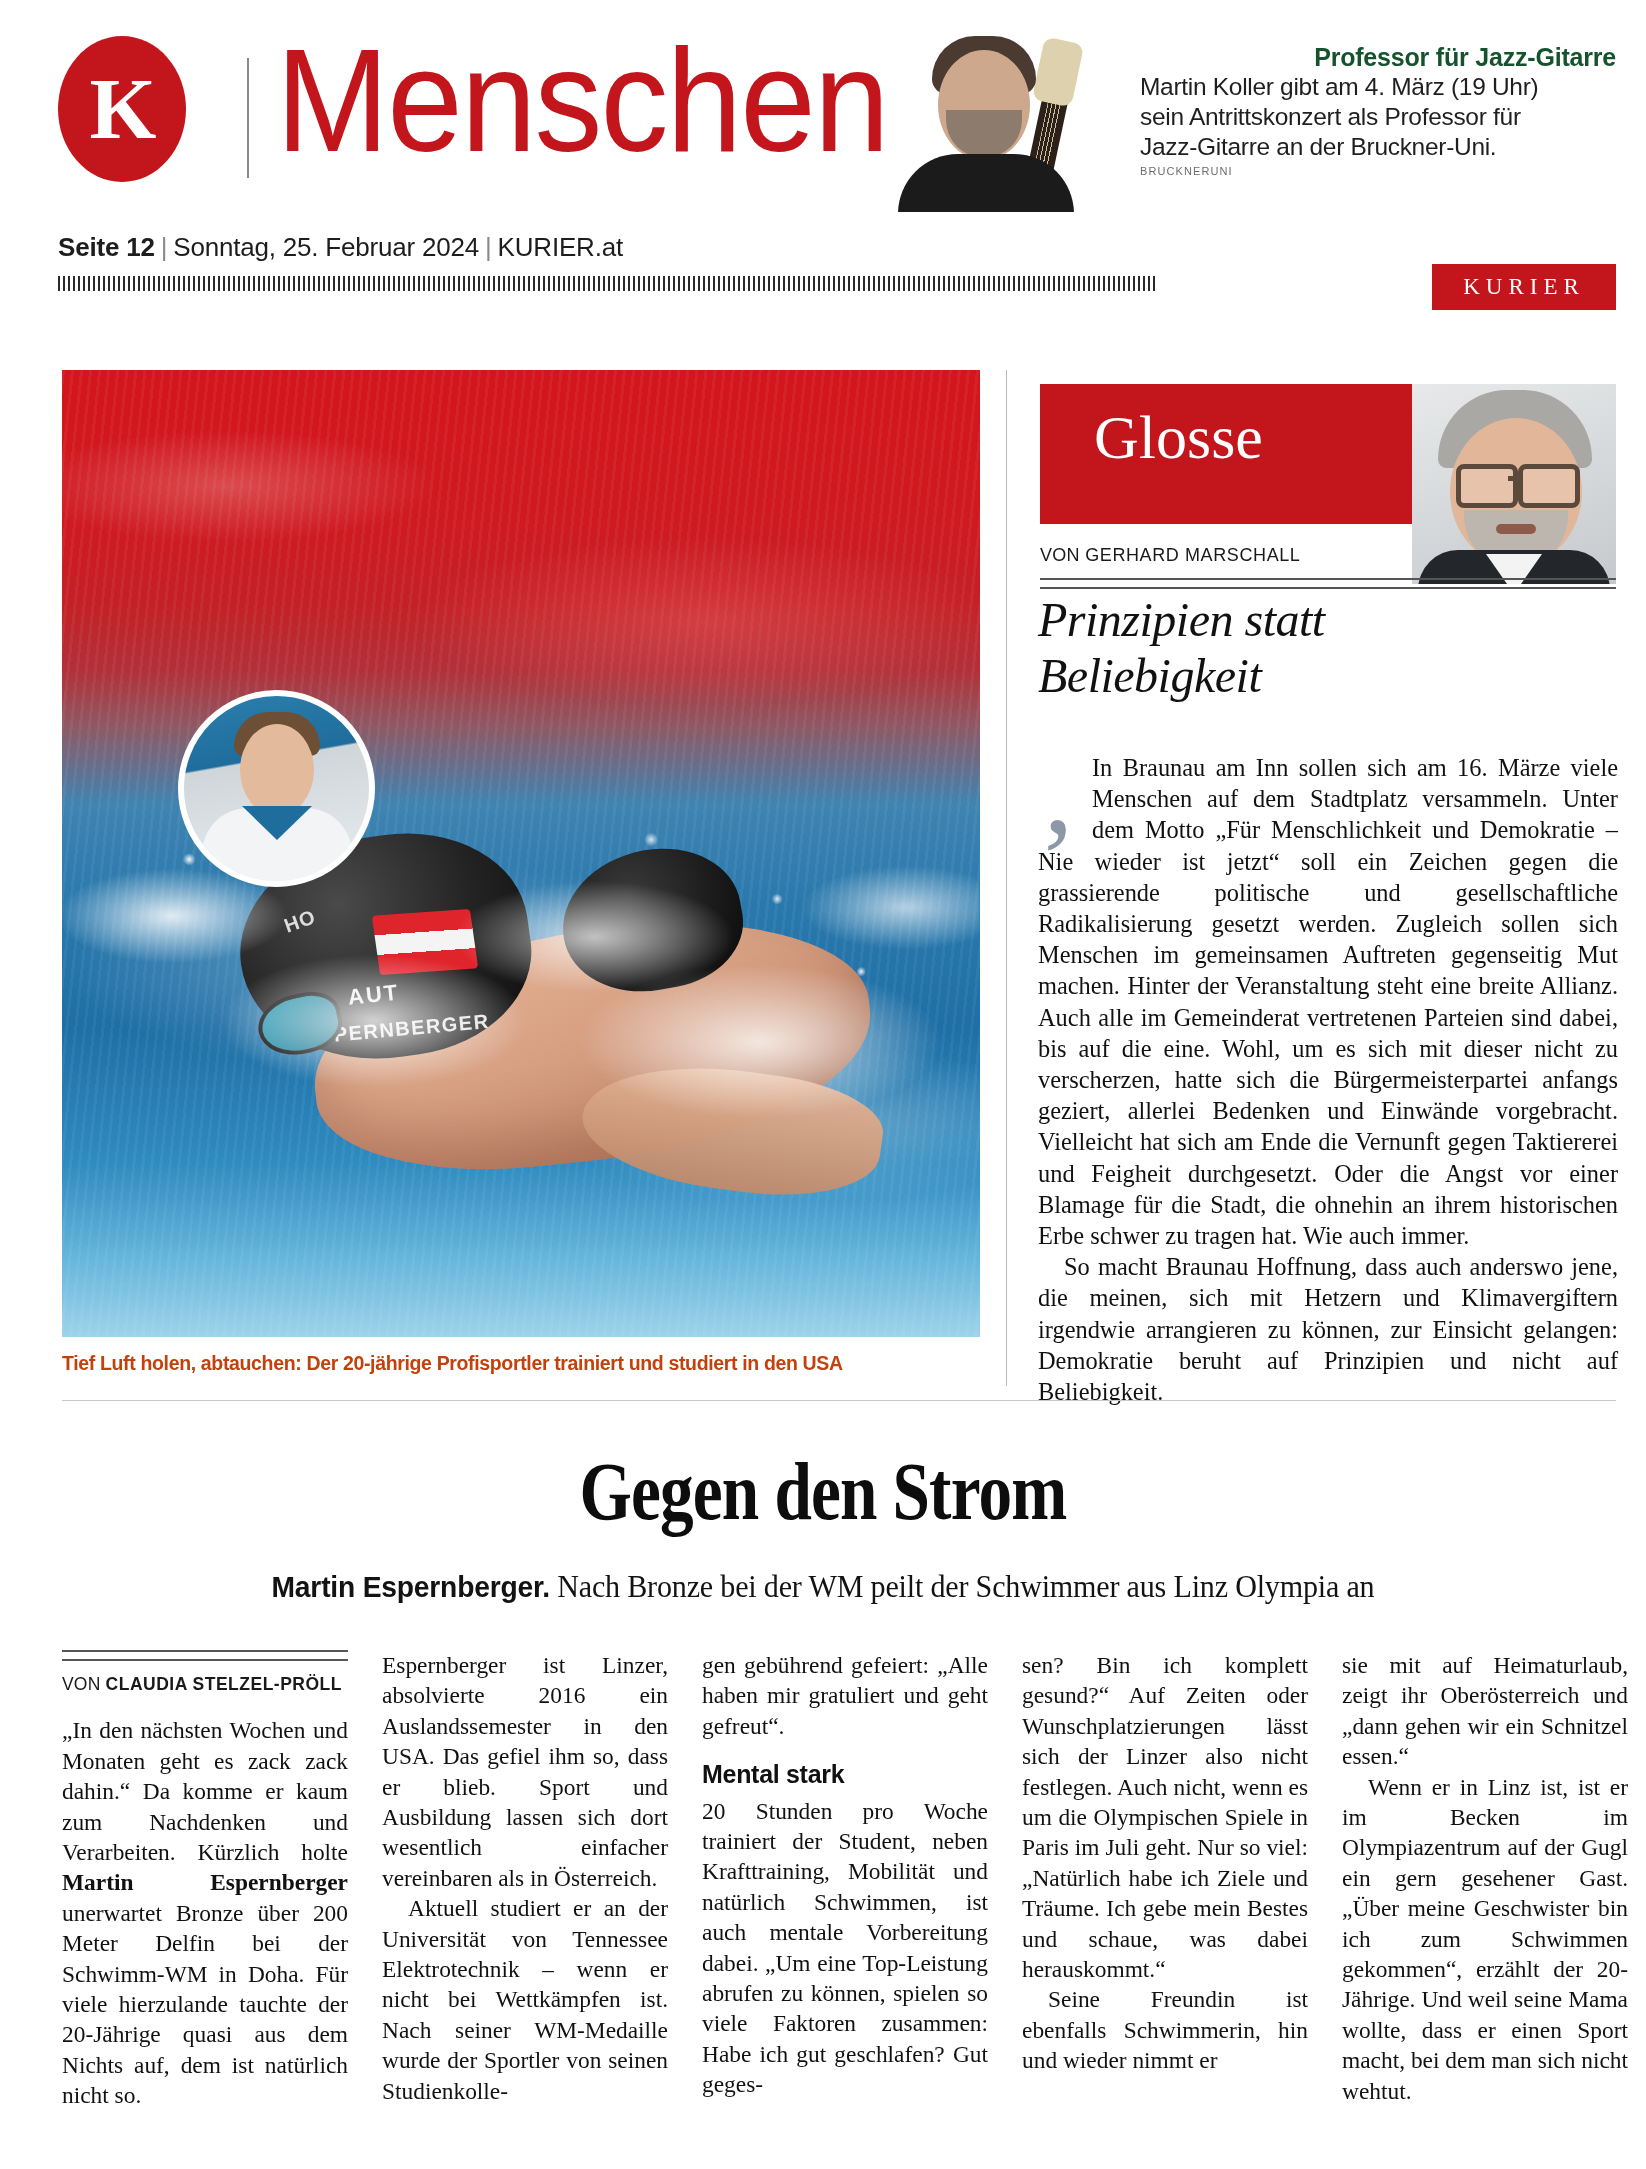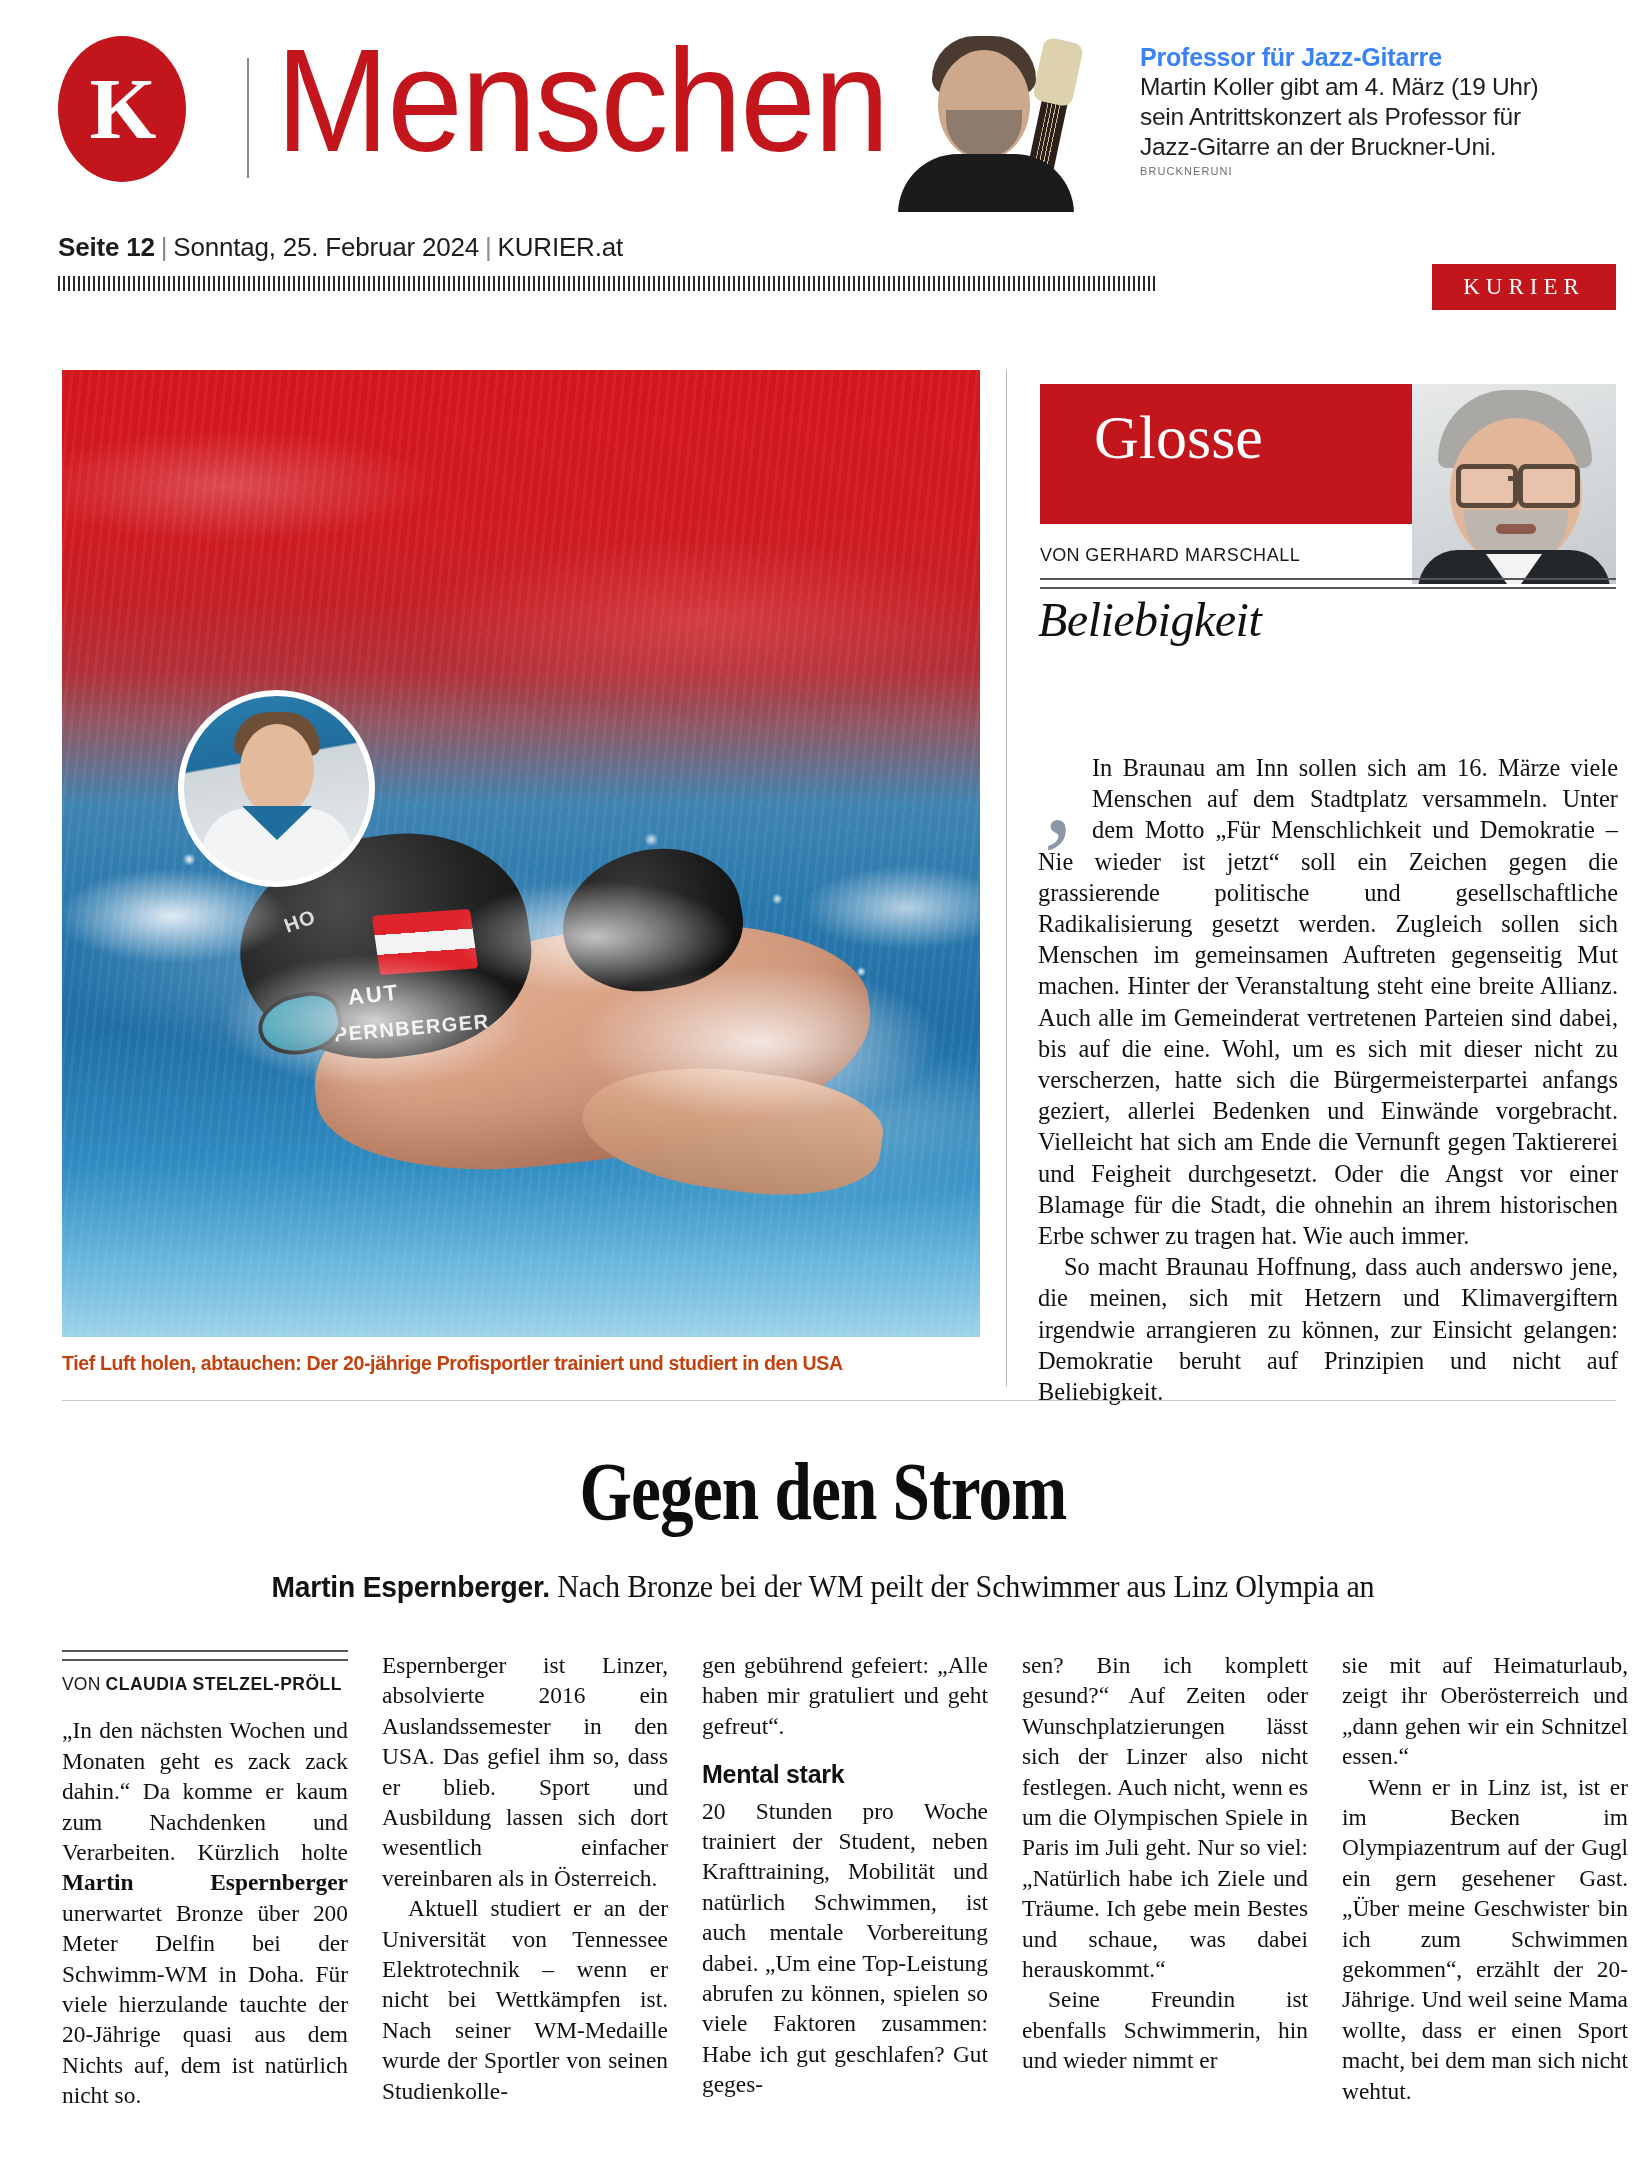--- a/index.html
+++ b/index.html
@@ -38,21 +38,21 @@
   .g-hair{position:absolute;left:52px;top:14px;width:104px;height:58px;border-radius:52px 52px 18px 18px;background:#4a3a30;}
   .g-beard{position:absolute;left:66px;top:88px;width:76px;height:48px;border-radius:0 0 38px 38px;background:#8d7b6e;}
   .g-body{position:absolute;left:18px;top:132px;width:176px;height:80px;border-radius:60px 60px 0 0;background:#1b1b1b;}
   .g-neck{position:absolute;left:150px;top:60px;width:26px;height:150px;background:#2c2018;transform:rotate(12deg);}
   .g-head2{position:absolute;left:158px;top:18px;width:40px;height:64px;border-radius:10px;background:#ded2ae;transform:rotate(12deg);}
   .g-strings{position:absolute;left:156px;top:62px;width:14px;height:148px;background:repeating-linear-gradient(to right,#c9c0a0 0 1px,transparent 1px 4px);transform:rotate(12deg);}
 
   .promo{position:absolute;left:1140px;top:42px;width:476px;}
   .promo-title{
     font-family:"Liberation Sans",sans-serif;font-weight:700;
-    font-size:25px;line-height:30px;color:#3b82f6;letter-spacing:-0.2px;
+    font-size:25px;line-height:30px;color:#14532d;letter-spacing:-0.2px;text-align:right;
   }
   .promo-text{
     font-family:"Liberation Sans",sans-serif;font-weight:300;
     font-size:24.5px;line-height:30px;color:#1f1f1f;letter-spacing:-0.3px;
   }
   .promo-credit{
     font-family:"Liberation Sans",sans-serif;font-weight:400;
     font-size:11px;letter-spacing:1.1px;color:#6d6d6d;margin-top:3px;
   }
 
@@ -384,20 +384,21 @@
     <div class="m-shirt"></div>
   </div>
 
   <div class="byline-glosse">
     <span>VON</span>
     <b>GERHARD MARSCHALL</b>
   </div>
   <div class="dblrule"></div>
 
   <div class="glosse-head">
+    <div>Prinzipien statt</div>
     <div>Beliebigkeit</div>
   </div>
 
   <div class="glosse-body">
     <p><span class="qmark">‚</span><span>In Braunau am Inn sollen sich am 16. Märze viele Menschen auf dem Stadtplatz versammeln. Unter dem Motto „Für Menschlichkeit und Demokratie – Nie wieder ist jetzt“ soll ein Zeichen gegen die grassierende politische und gesellschaftliche Radikalisierung gesetzt werden. Zugleich sollen sich Menschen im gemeinsamen Auftreten gegenseitig Mut machen. Hinter der Veranstaltung steht eine breite Allianz. Auch alle im Gemeinderat vertretenen Parteien sind dabei, bis auf die eine. Wohl, um es sich mit dieser nicht zu verscherzen, hatte sich die Bürgermeisterpartei anfangs geziert, allerlei Bedenken und Einwände vorgebracht. Vielleicht hat sich am Ende die Vernunft gegen Taktiererei und Feigheit durchgesetzt. Oder die Angst vor einer Blamage für die Stadt, die ohnehin an ihrem historischen Erbe schwer zu tragen hat. Wie auch immer.</span></p>
     <p class="ind2">So macht Braunau Hoffnung, dass auch anderswo jene, die meinen, sich mit Hetzern und Klimavergiftern irgendwie arrangieren zu können, zur Einsicht gelangen: Demokratie beruht auf Prinzipien und nicht auf Beliebigkeit.</p>
   </div>
 
   <div class="hrule-top"></div>
   <div class="main-head">Gegen den Strom</div>

